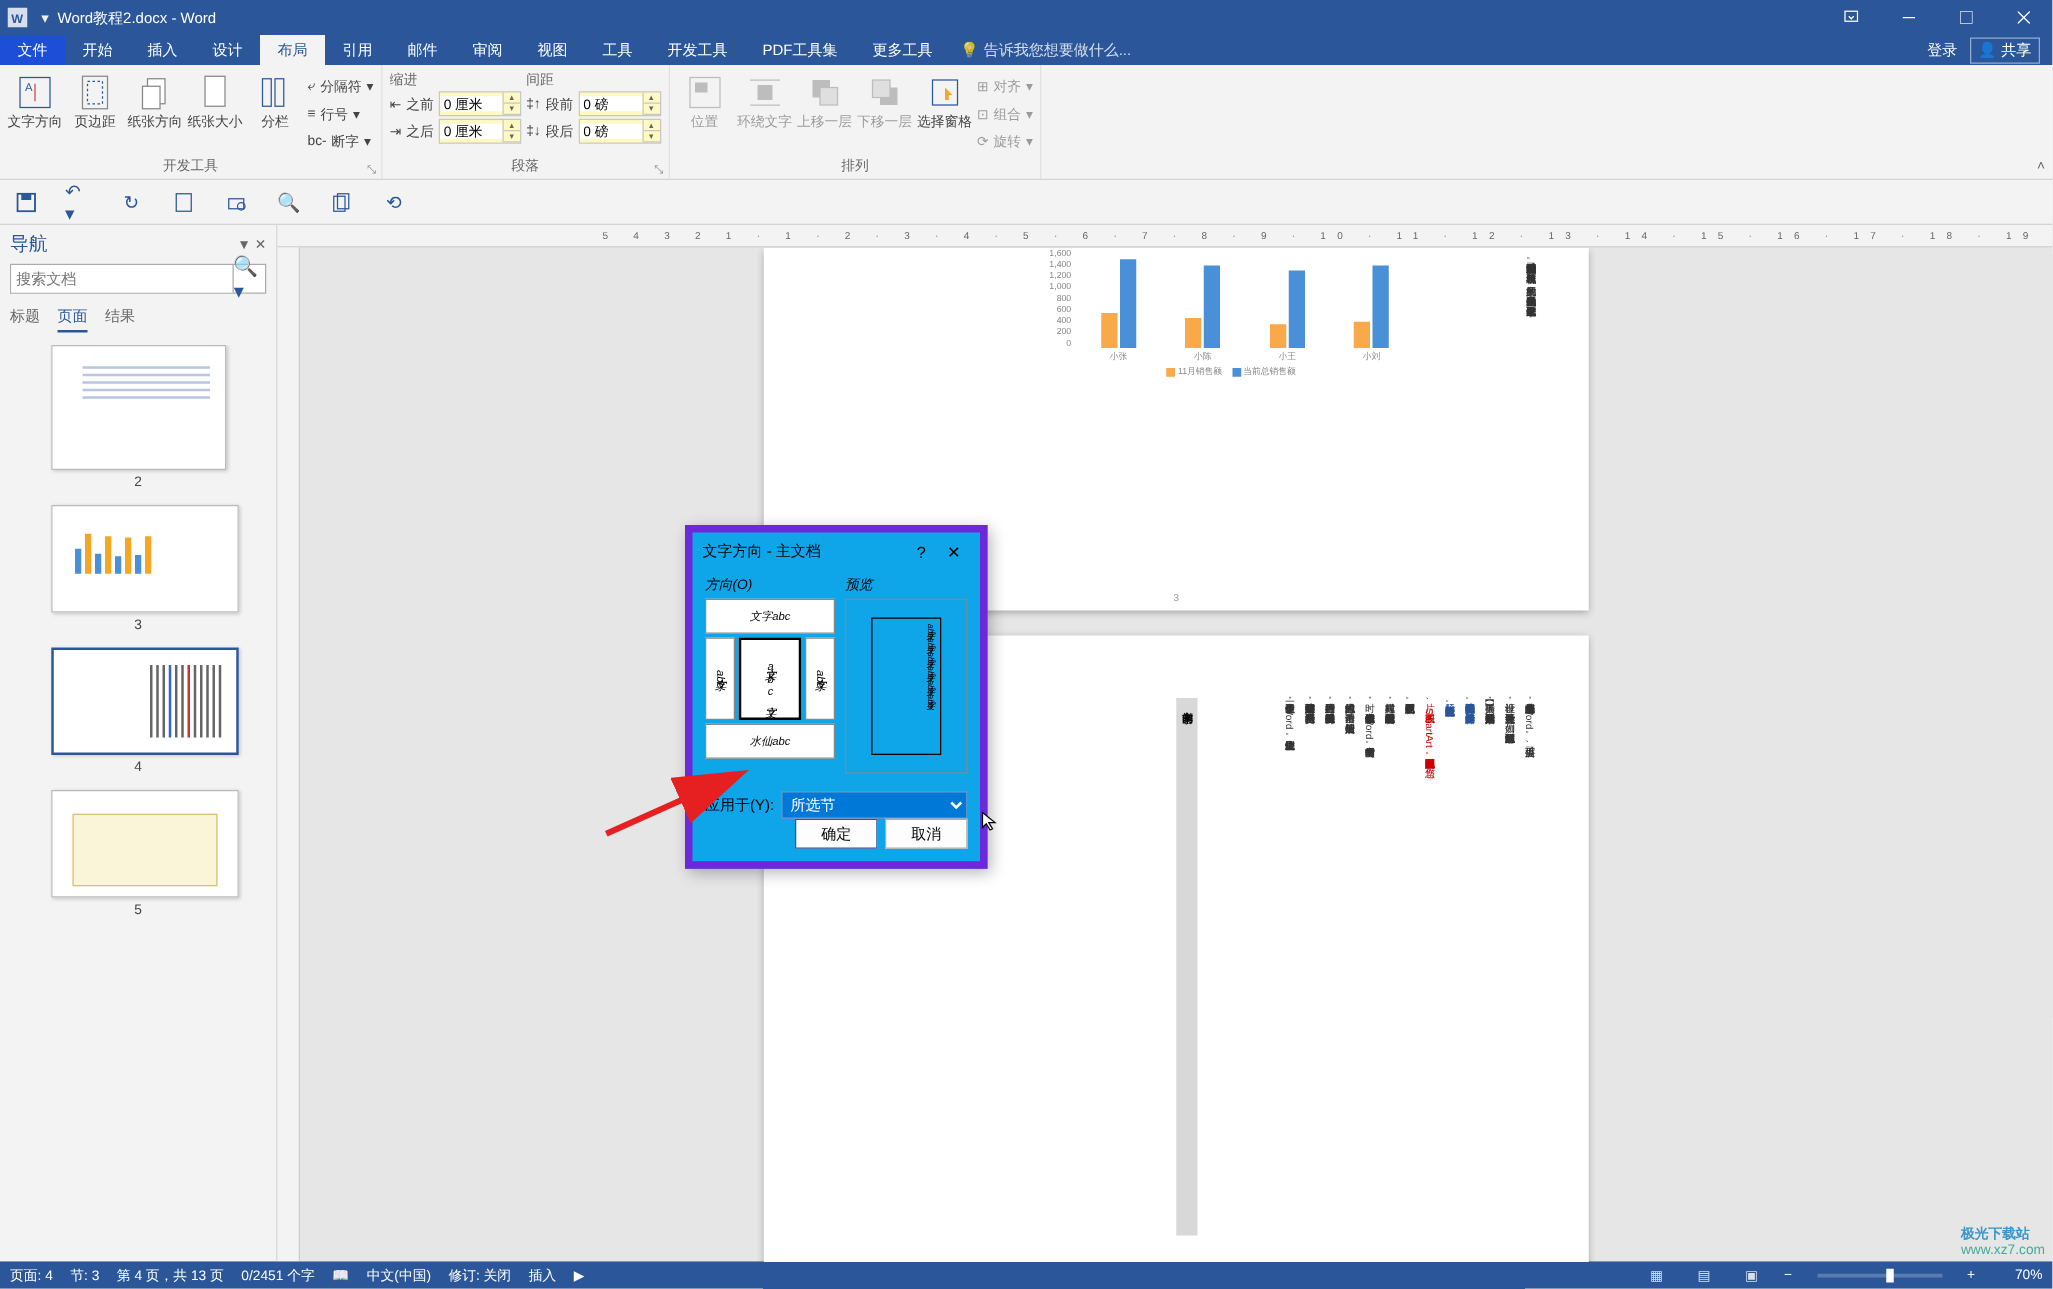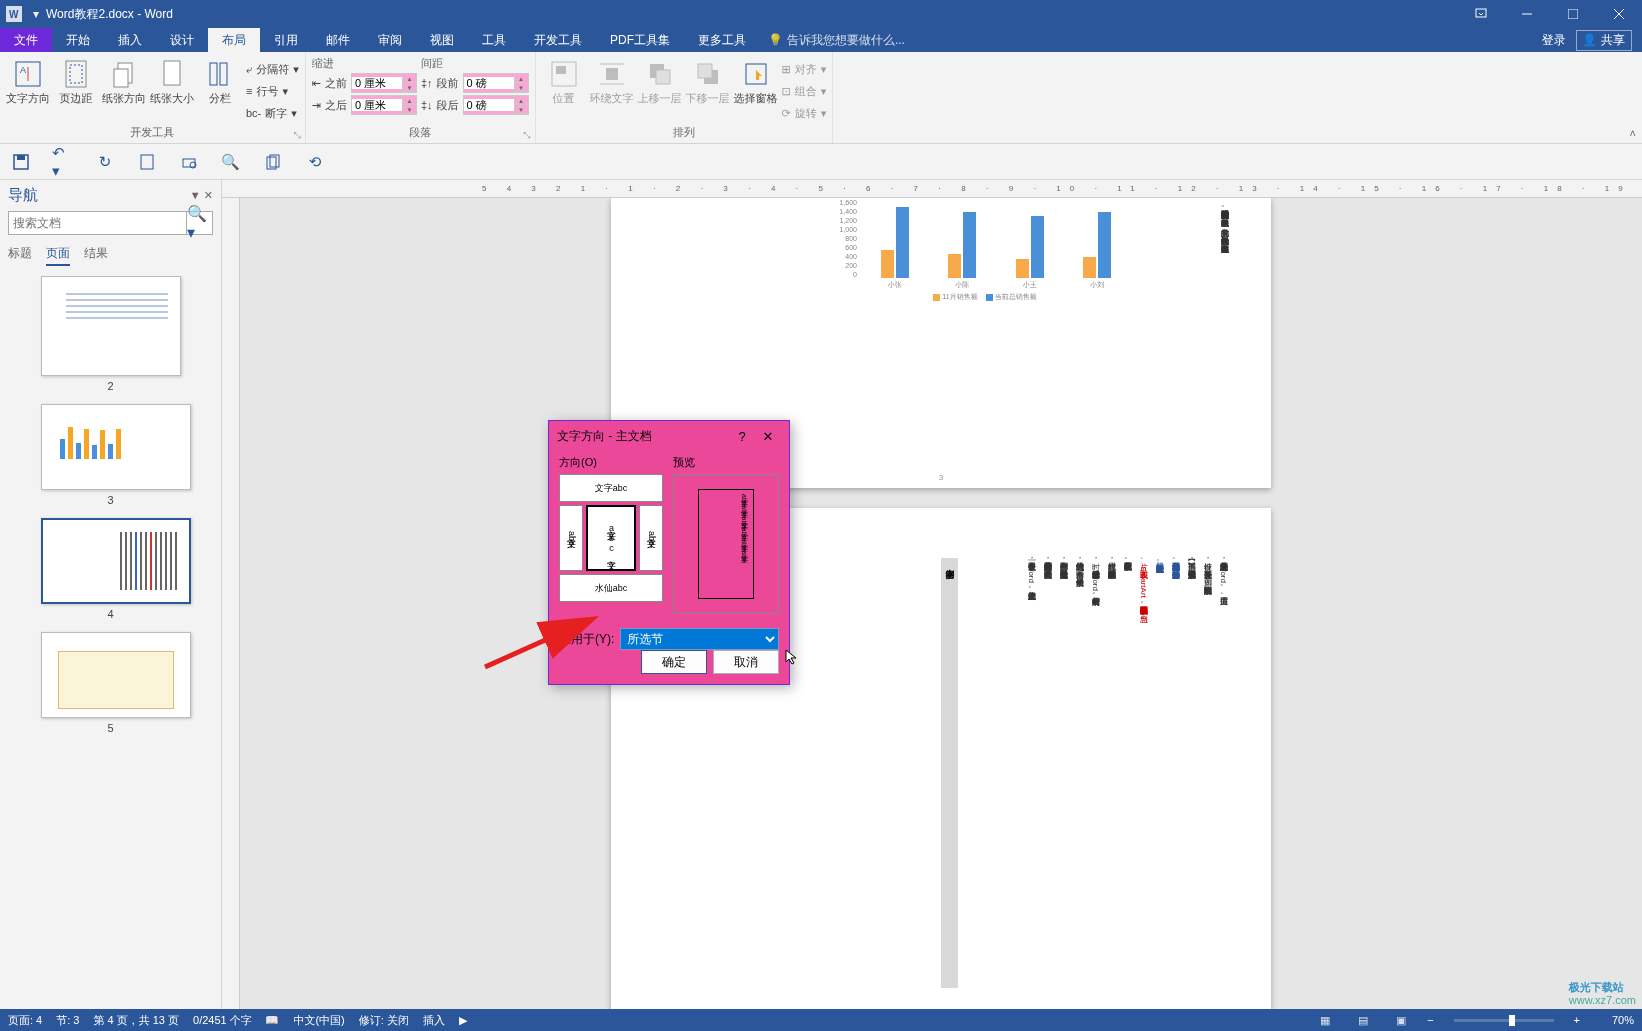--- a/index.html
+++ b/index.html
@@ -10,37 +10,37 @@
 .titlebar .left-icons { display: flex; gap: 2px; padding-left: 4px; }
 .titlebar .left-icons .qat-icon { width: 20px; height: 20px; display: flex; align-items: center; justify-content: center; opacity: 0.9; }
 .titlebar .center { flex: 1; text-align: left; }
 .titlebar .right { display: flex; }
 .titlebar .right .win-btn { width: 46px; height: 28px; display: flex; align-items: center; justify-content: center; color: #fff; }
 
 
 .ribbon-tabs { height: 24px; background: #2b579a; display: flex; color: #fff; font-size: 12px; align-items: stretch; }
 .ribbon-tabs .tab { padding: 0 14px; display: flex; align-items: center; cursor: pointer; }
 .ribbon-tabs .tab.active { background: #f3f3f3; color: #2b579a; }
-.ribbon-tabs .tab.file { background: #6d28d9; }
+.ribbon-tabs .tab.file { background: #1d4ed8; }
 .ribbon-tabs .tellme { padding-left: 8px; opacity: 0.8; display: flex; align-items: center; gap: 4px; }
 .ribbon-tabs .spacer { flex: 1; }
 .ribbon-tabs .right-btns { display: flex; align-items: center; padding-right: 10px; gap: 10px; }
 
 
 .ribbon { height: 92px; background: #f3f3f3; border-bottom: 1px solid #d4d4d4; display: flex; font-size: 11px; color: #444; }
 .ribbon .group { border-right: 1px solid #e1e1e1; display: flex; flex-direction: column; padding: 2px 6px 0; }
 .ribbon .group-body { flex: 1; display: flex; align-items: flex-start; gap: 4px; padding-top: 2px; }
 .ribbon .group-label { text-align: center; font-size: 11px; color: #666; height: 18px; position: relative; }
 .ribbon .group-label .launcher { position: absolute; right: -2px; bottom: 2px; font-size: 9px; color: #888; }
 .ribbon .big-btn { display: flex; flex-direction: column; align-items: center; width: 44px; padding-top: 2px; cursor: pointer; }
 .ribbon .big-btn .icon { width: 32px; height: 32px; display: flex; align-items: center; justify-content: center; font-size: 24px; }
 .ribbon .big-btn .lbl { text-align: center; line-height: 13px; margin-top: 2px; }
 .ribbon .small-row { display: flex; align-items: center; gap: 4px; height: 22px; }
 .ribbon .small-col { display: flex; flex-direction: column; gap: 0px; }
-.ribbon .spin { display: inline-flex; align-items: center; border: 1px solid #c8c8c8; height: 20px; background: #f9a8d4; }
+.ribbon .spin { display: inline-flex; align-items: center; border: 1px solid #c8c8c8; height: 20px; background: #fef9c3; }
 .ribbon .spin input { width: 50px; border: none; font-size: 11px; padding-left: 3px; outline: none; }
 .ribbon .spin .spinbtns { width: 14px; display: flex; flex-direction: column; border-left: 1px solid #c8c8c8; }
 .ribbon .spin .spinbtns span { height: 9px; font-size: 7px; text-align: center; line-height: 9px; color: #666; border-bottom: 1px solid #c8c8c8; }
 
 
 .qat2 { height: 36px; background: #f3f3f3; border-bottom: 1px solid #d4d4d4; display: flex; align-items: center; padding-left: 10px; gap: 20px; }
 .qat2 .qicon { width: 22px; height: 22px; display: flex; align-items: center; justify-content: center; color: #2b579a; font-size: 15px; }
 
 
 .main { display: flex; height: calc(100vh - 28px - 24px - 92px - 36px - 22px); }
@@ -65,26 +65,26 @@
 
 .docarea { flex: 1; background: #e6e6e6; position: relative; overflow: hidden; }
 .ruler-h { height: 18px; background: #f3f3f3; border-bottom: 1px solid #ccc; font-size: 8px; color: #666; display: flex; align-items: center; padding-left: 260px; letter-spacing: 9px; white-space: nowrap; }
 .ruler-v { position: absolute; left: 0; top: 18px; bottom: 0; width: 18px; background: #f3f3f3; border-right: 1px solid #ccc; font-size: 8px; color: #666; writing-mode: vertical-lr; }
 .doccanvas { position: absolute; left: 18px; right: 0; top: 18px; bottom: 0; overflow: auto; padding: 0 30px; }
 .page { background: #fff; margin: 0 auto 20px; box-shadow: 0 2px 6px rgba(0,0,0,0.3); position: relative; }
 .page.p1 { width: 660px; height: 290px; padding: 6px 40px 30px; }
 .page.p2 { width: 660px; height: 520px; padding: 50px 40px; }
 
 
-.dialog { position: absolute; left: 326px; top: 240px; width: 242px; background: #ec4899; border: 1px solid #6d28d9; box-shadow: 3px 3px 12px rgba(0,0,0,0.3); font-size: 12px; z-index: 100; }
+.dialog { position: absolute; left: 326px; top: 240px; width: 242px; background: #0ea5e9; border: 6px solid #6d28d9; box-shadow: 3px 3px 12px rgba(0,0,0,0.3); font-size: 12px; z-index: 100; }
 .dialog .dlg-title { height: 30px; display: flex; align-items: center; padding: 0 8px; font-size: 12px; }
 .dialog .dlg-title .t { flex: 1; }
 .dialog .dlg-title .h, .dialog .dlg-title .x { width: 26px; text-align: center; cursor: pointer; font-size: 13px; }
 .dialog .dlg-body { padding: 4px 10px 10px; }
-.dialog .fieldset { display: flex; gap: 8px; }
+.dialog .fieldset { display: flex; gap: 8px; font-style: italic; }
 .dialog .fcol { flex: 1; }
 .dialog .flabel { font-size: 11px; margin-bottom: 4px; }
 .dialog .orient-grid { display: grid; grid-template-columns: 24px 50px 24px; grid-template-rows: 28px 66px 28px; gap: 3px; }
 .dialog .orient-btn { border: 1px solid #888; display: flex; align-items: center; justify-content: center; font-size: 9px; background: #fff; cursor: pointer; text-align: center; }
 .dialog .orient-btn.vtext { writing-mode: vertical-rl; }
 .dialog .orient-btn.selected { border: 2px solid #000; }
 .dialog .orient-top { grid-column: 1 / 4; }
 .dialog .orient-bottom { grid-column: 1 / 4; }
 .dialog .preview-box { border: 1px solid #888; height: 140px; padding: 8px; display: flex; align-items: center; justify-content: center; }
 .dialog .preview-box .pv-page { border: 1px solid #000; width: 56px; height: 110px; padding: 4px; font-size: 7px; writing-mode: vertical-rl; line-height: 1.4; }

